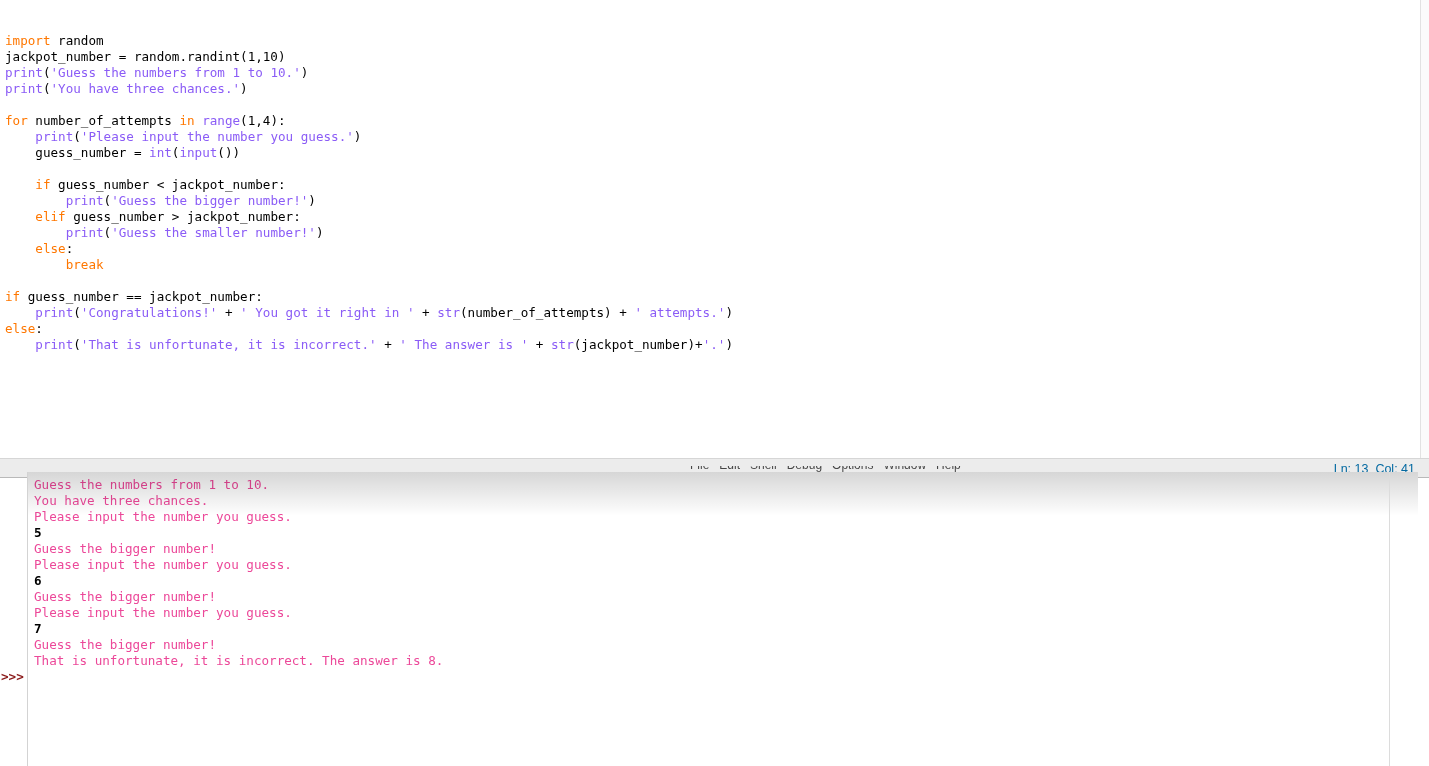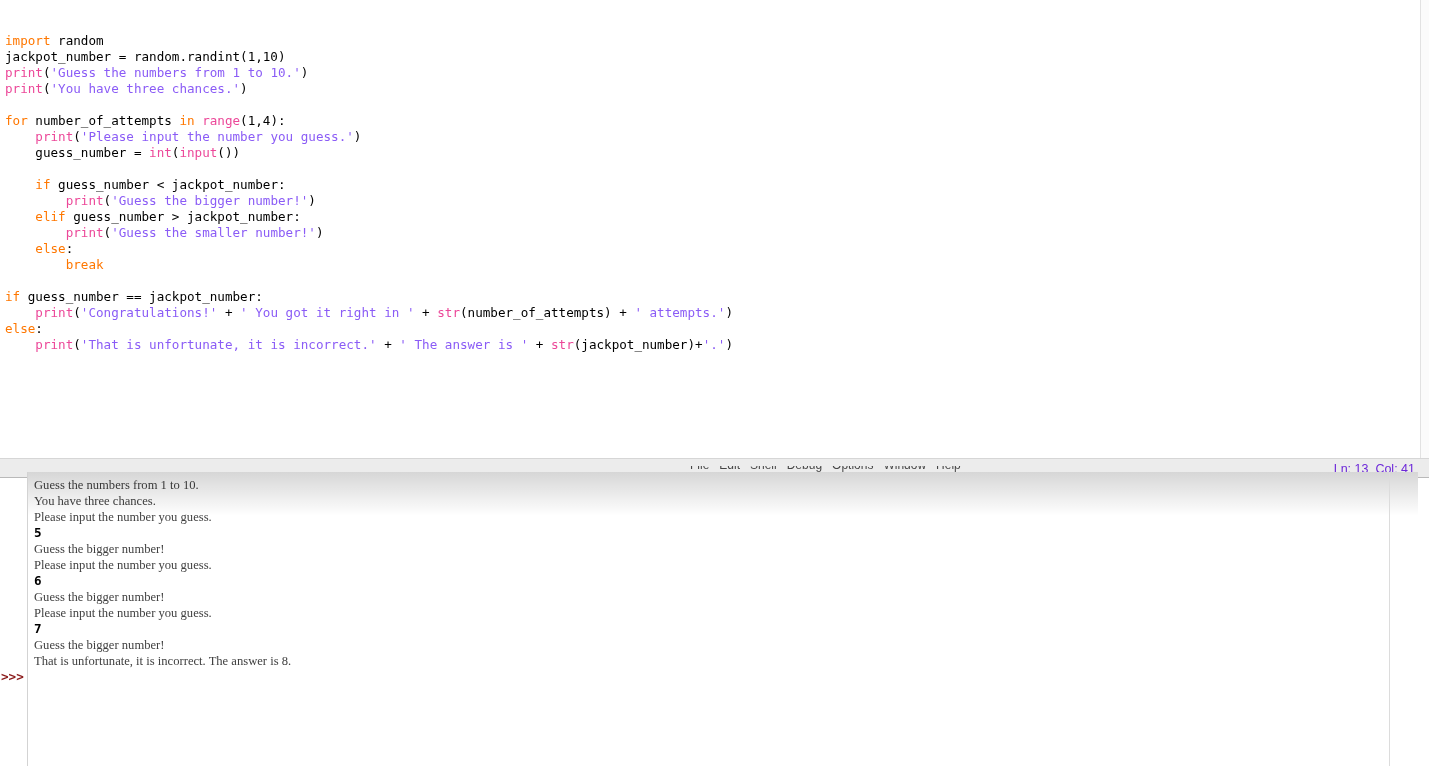--- a/index.html
+++ b/index.html
@@ -47,21 +47,21 @@
     line-height: 16px;
     white-space: pre;
     color: #000000;
     letter-spacing: 0px;
   }
 
   .cline { height: 16px; white-space: pre; }
 
   
   .kw   { color: #ff7700; }          
-  .bi   { color: #ec4899; }          
+  .bi   { color: #8b5cf6; }          
   .str  { color: #8b5cf6; }          
   .def  { color: #000000; }          
 
   
   #editor-statusbar {
     position: absolute;
     left: 0;
     top: 458px;
     width: 1429px;
     height: 20px;
@@ -70,21 +70,21 @@
     border-bottom: 1px solid #b9b9b9;
     box-sizing: border-box;
   }
 
   #statusbar-inner {
     position: absolute;
     right: 14px;
     top: 1px;
     font-family: "Liberation Sans", sans-serif;
     font-size: 12.5px;
-    color: #6d28d9;
+    color: #0369a1;
     line-height: 18px;
     white-space: pre;
   }
 
   
   #occluded-menu-strip {
     position: absolute;
     left: 0;
     top: 466px;
     width: 1429px;
@@ -137,21 +137,21 @@
   #shell-text {
     position: absolute;
     left: 6px;
     top: 5px;
     font-size: 12.6px;
     line-height: 16px;
     white-space: pre;
   }
 
   .sline { height: 16px; white-space: pre; }
-  .out   { color: #404040; font-family: Liberation Serif, serif; }   
+  .out   { color: #ec4899; }   
   .inp   { color: #000000; font-weight: bold; }   
 
   
   #shell-prompt {
     position: absolute;
     left: 1px;
     top: 669px;
     font-size: 12.6px;
     line-height: 16px;
     font-weight: bold;

